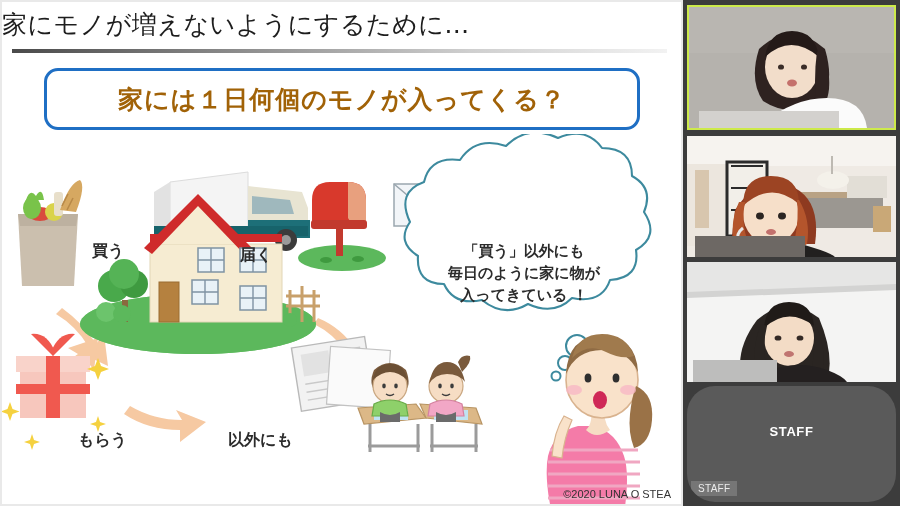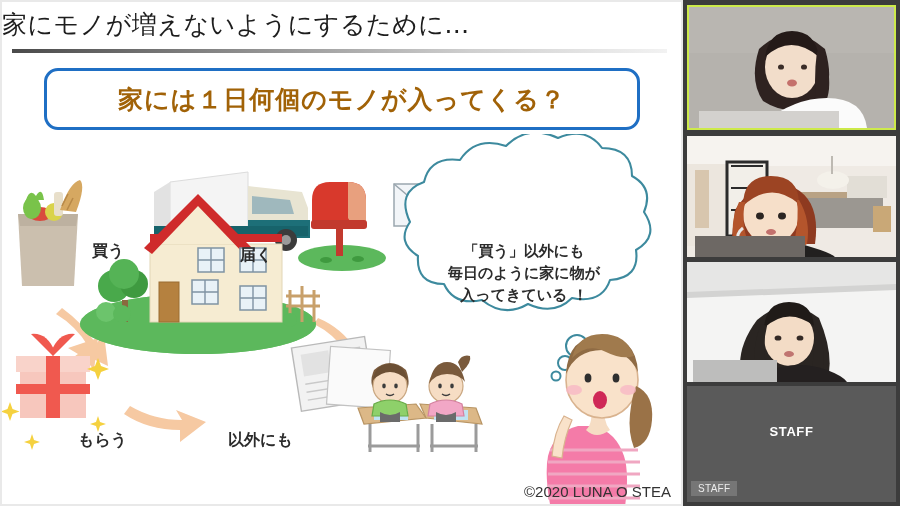--- a/index.html
+++ b/index.html
@@ -24,30 +24,30 @@
         font-size:25px;font-weight:bold;color:#a16207;letter-spacing:1px;
         font-family:"DejaVu Sans","Liberation Sans",sans-serif;}
 
   .label{position:absolute;font-size:16px;font-weight:bold;color:#2b2b2b;
         font-family:Liberation Sans, sans-serif;white-space:nowrap;}
   .lbl-kau{left:90px;top:239px;}
   .lbl-todoku{left:238px;top:243px;text-align:right;}
   .lbl-morau{left:76px;top:428px;}
   .lbl-mochikaeru{left:226px;top:428px;}
 
-  .copyright{position:absolute;right:10px;bottom:4px;font-size:15px;color:#333;
+  .copyright{position:absolute;right:10px;bottom:4px;font-size:11px;color:#333;
         font-family:"Liberation Sans",sans-serif;}
 
   
   #rail{position:absolute;left:683px;top:0;width:217px;height:506px;background:#3c3c3c;}
   .tile{position:absolute;left:4px;width:209px;overflow:hidden;background:#262626;}
   .tile-1{top:5px;height:125px;border:2px solid #cdea4a;box-sizing:border-box;}
   .tile-2{top:136px;height:121px;}
   .tile-3{top:262px;height:120px;}
-  .tile-4{top:386px;height:116px;background:#5a5a5a;}
+  .tile-4{top:386px;height:116px;background:#5a5a5a;border-radius:28px;}
 
   .staff-big{position:absolute;left:0;top:38px;width:100%;text-align:center;
         color:#fff;font-size:13px;font-weight:bold;letter-spacing:.6px;}
   .staff-chip{position:absolute;left:4px;bottom:6px;background:rgba(125,125,125,.78);
         color:#ececec;font-size:10px;padding:2px 7px;letter-spacing:.3px;}
 
   .mute-bar{position:absolute;left:0;bottom:0;height:16px;background:rgba(120,120,120,.55);}
 </style>
 </head>
 <body>

